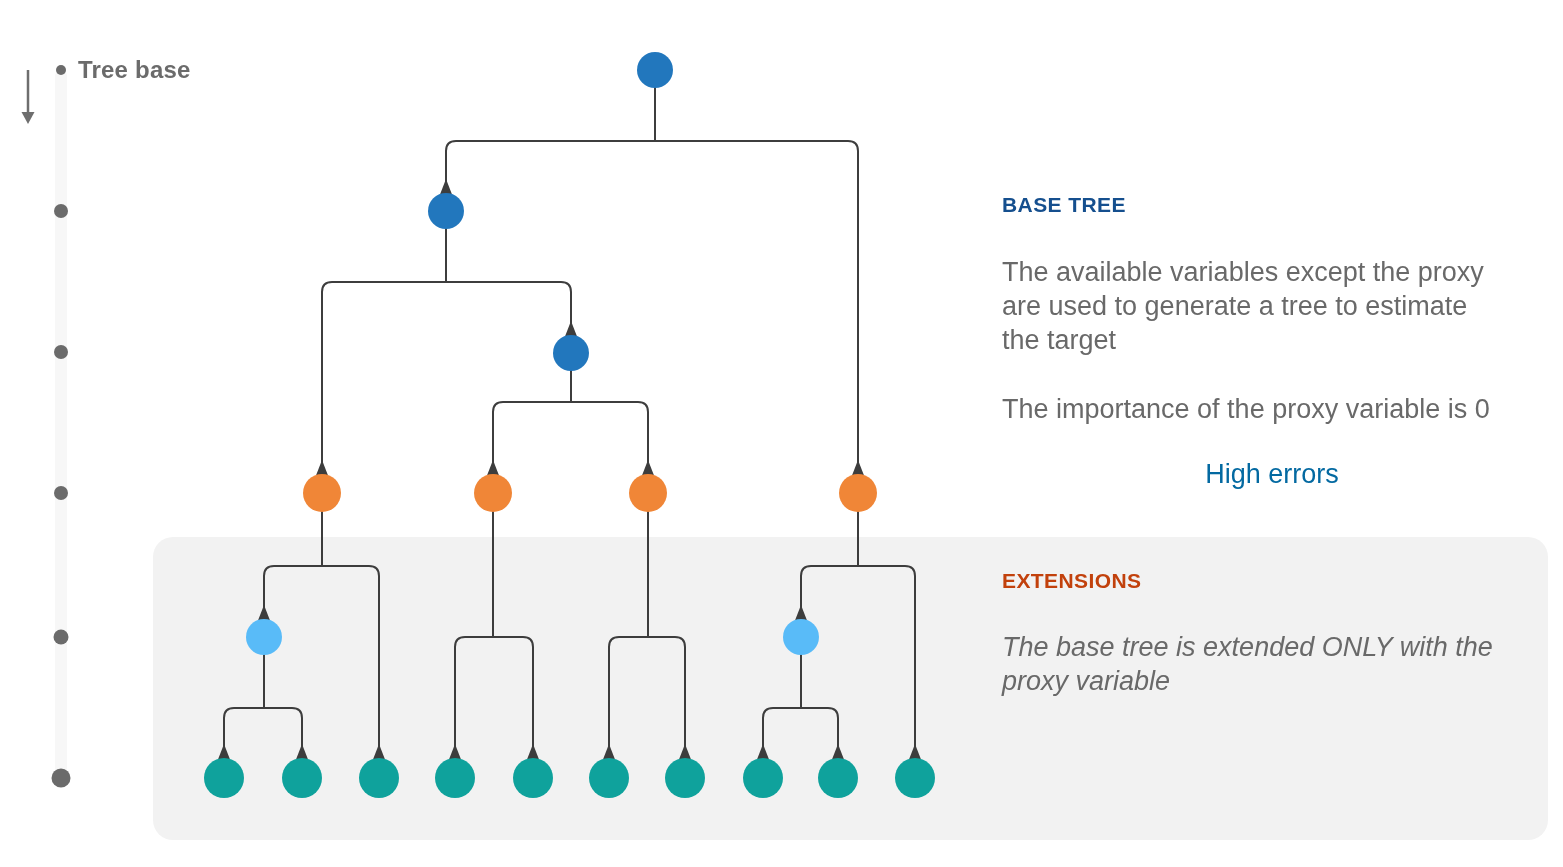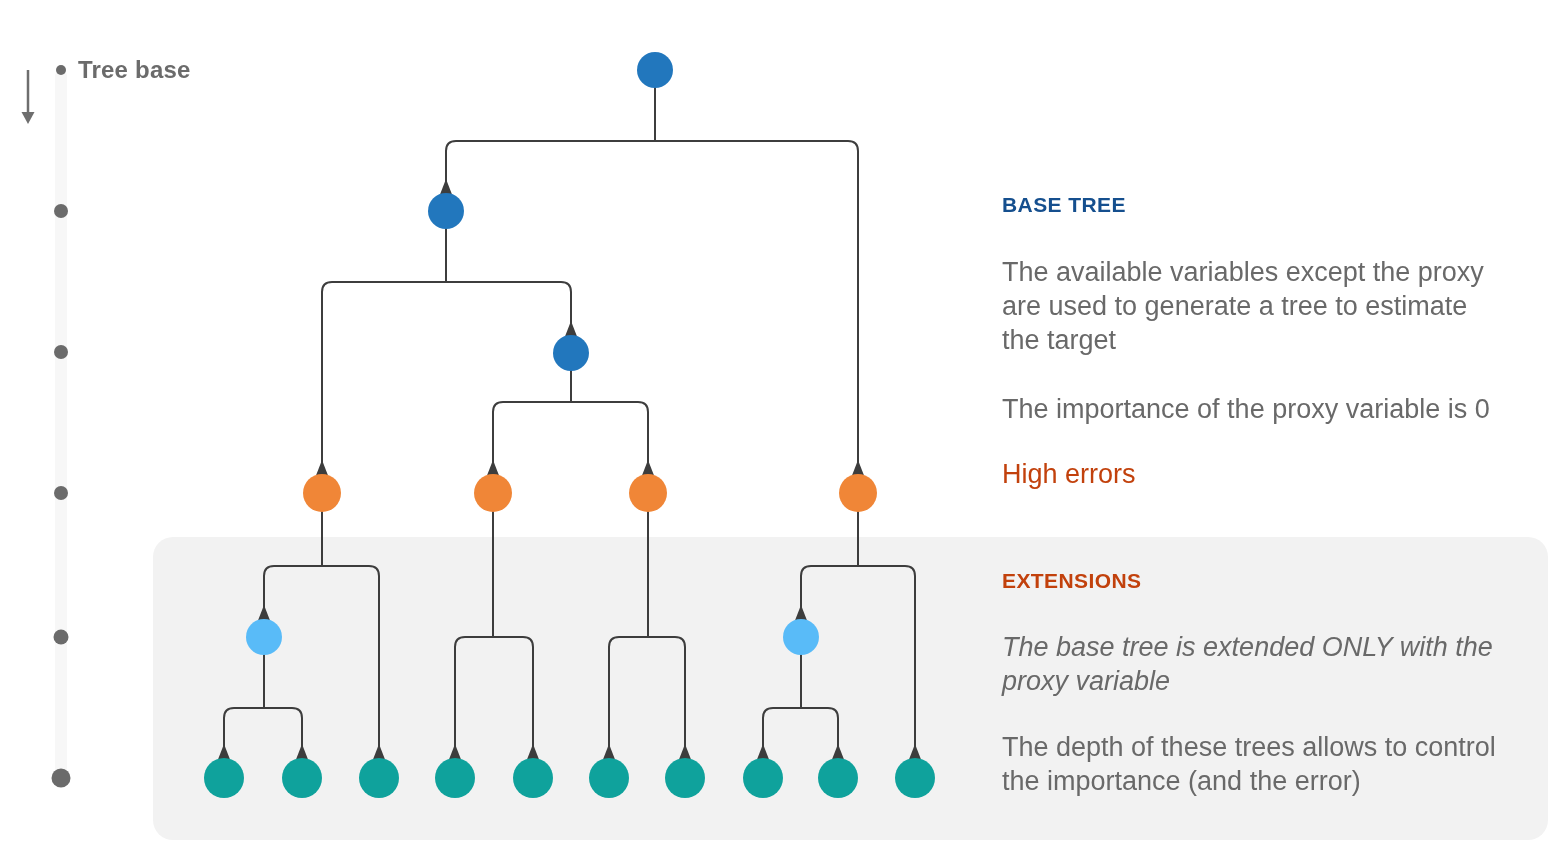--- a/index.html
+++ b/index.html
@@ -139,20 +139,18 @@
       <polygon points="21.5,112 34.5,112 28,124" fill="#6e6e6e"></polygon>
     </svg>
 
   <div class="axis-label" style="color: rgb(107, 107, 107);">Tree base</div>
 
   <div id="base-title" class="sec-title" style="color: rgb(21, 79, 142);">BASE TREE</div>
   <div id="base-p1" class="para" style="color: rgb(105, 105, 105);">The available variables except the proxy
 are used to generate a tree to estimate
 the target</div>
   <div id="base-p2" class="para" style="color: rgb(105, 105, 105);">The importance of the proxy variable is 0</div>
-  <div id="base-p3" class="para" style="color: #c2410c;">High errors</div>
+  <div id="base-p3" class="para" style="color: #0369a1; text-align: center;">High errors</div>
 
   <div id="ext-title" class="sec-title" style="color: #c2410c;">EXTENSIONS</div>
   <div id="ext-p1" class="para" style="color: rgb(105, 105, 105);">The base tree is extended ONLY with the
 proxy variable</div>
-  <div id="ext-p2" class="para" style="color: rgb(105, 105, 105);">The depth of these trees allows to control
-the importance (and the error)</div>
 </div>
 
 </body></html>

